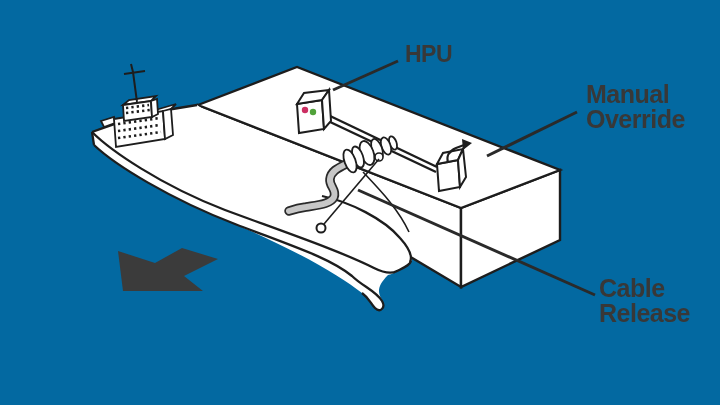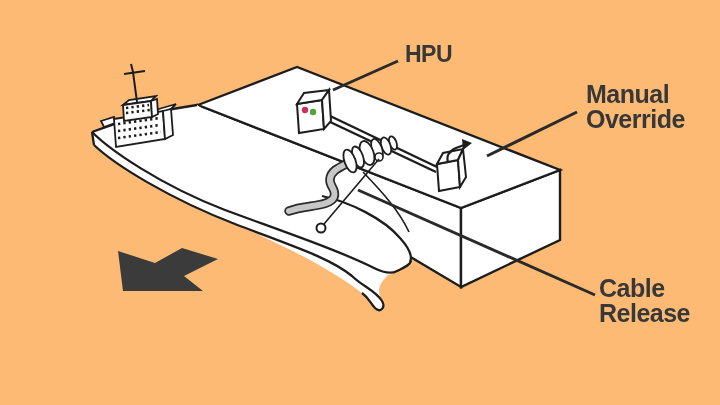--- a/index.html
+++ b/index.html
@@ -1,16 +1,16 @@
 <!DOCTYPE html>
 <html><head>
 <meta charset="utf-8">
 <style>
   html,body{margin:0;padding:0;background:#ffffff;}
-  .stage{position:relative;width:720px;height:405px;background:#fdba74;overflow:hidden;
+  .stage{position:relative;width:720px;height:405px;background:#0369a1;overflow:hidden;
          font-family:"Liberation Sans", sans-serif;}
   svg{display:block}
   .label{font-family:"Liberation Sans", sans-serif;font-weight:bold;fill:#383838;letter-spacing:-0.5px;}
   .lbl-lg{font-size:25px;}
   .lbl-md{font-size:23px;}
   .outline{stroke:#1d1d1d;fill:none;}
   .wfill{fill:#ffffff;stroke:#1d1d1d;}
 </style>
 </head>
 <body>

